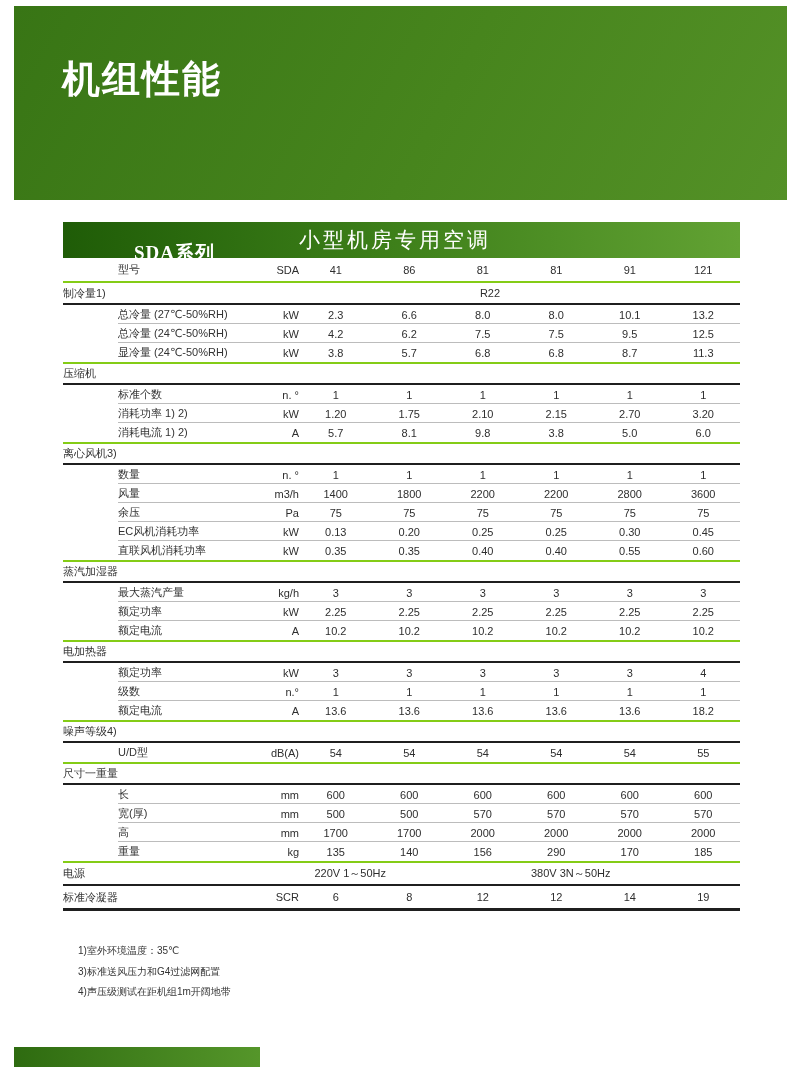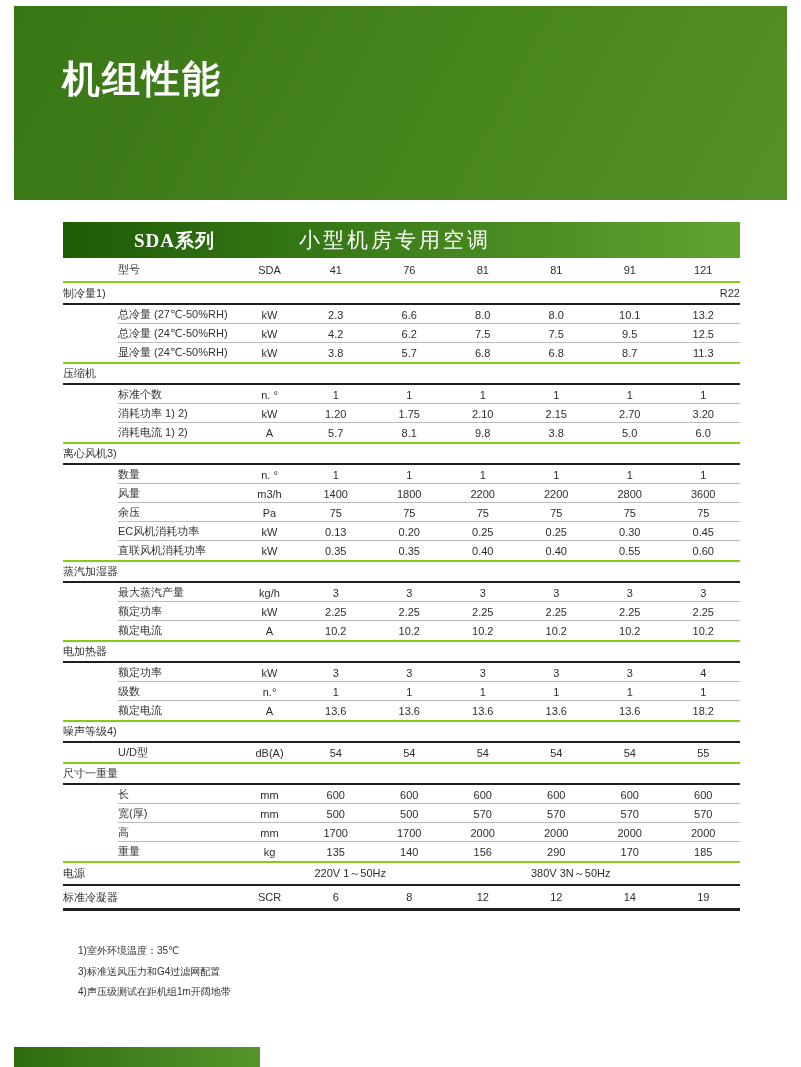--- a/index.html
+++ b/index.html
@@ -16,43 +16,43 @@
     position:absolute;left:48px;top:48px;margin:0;
     color:#ffffff;font-size:38px;font-weight:700;letter-spacing:2px;
   }
   
   .table-wrap{position:absolute;left:63px;top:222px;width:677px}
   .thead{
     position:relative;height:36px;
     background:linear-gradient(90deg,#1f5c07 0%,#3b7d18 45%,#62a233 100%);
   }
   .series-label{
-    position:absolute;left:71px;top:1px;height:20px;line-height:36px;
+    position:absolute;left:71px;top:13px;height:20px;line-height:36px;
     color:#fff;font-family:"Liberation Serif","DejaVu Serif",serif;
     font-size:19px;font-weight:700;letter-spacing:1px;
   }
   .product-title{
     position:absolute;left:236px;width:441px;top:0;height:36px;line-height:36px;
     text-align:left;color:#fff;
     font-family:"Liberation Serif","DejaVu Serif",serif;
     font-size:21px;font-weight:400;letter-spacing:3px;
   }
   
   .trow{display:flex;align-items:center;position:relative;font-size:11px;color:#2e2e2e}
   .trow.data{height:19px}
   .trow.model{height:23px}
   .trow.span{height:20px}
   .trow.section{height:19px}
   .trow.power{height:21px}
   .trow.flushdata{height:22px}
   .c-lab{width:177px;flex:none;color:#333;white-space:nowrap}
   .c-lab.ind{padding-left:55px;width:122px}
-  .c-unit{width:59px;flex:none;text-align:center}
+  .c-unit{width:59px;flex:none;text-align:right}
   .c-val{width:73.5px;flex:none;text-align:center}
-  .c-span{width:500px;flex:none;text-align:right}
+  .c-span{width:500px;flex:none;text-align:center}
   .c-pspan{width:220.5px;flex:none;text-align:center}
   
   .sep-thin::after{
     content:"";position:absolute;left:55px;right:0;bottom:0;height:1px;background:#bcbcbc;
   }
   .sep-thin-full{border-bottom:2px solid #84cc16}
   .sep-thick{border-bottom:2px solid #1f1f1f}
   .sep-end{border-bottom:3px solid #1f1f1f}
   
   .footnotes{position:absolute;left:78px;top:941px;font-size:10px;color:#333}
@@ -73,21 +73,21 @@
 <div class="table-wrap">
   <div class="thead">
     <span class="series-label">SDA系列</span>
     <span class="product-title">小型机房专用空调</span>
   </div>
   <div id="spec-table">
       <div class="trow model sep-thin-full">
         <div class="c-lab ind">型号</div>
         <div class="c-unit">SDA</div>
         <div class="c-val">41</div>
-        <div class="c-val">76</div>
+        <div class="c-val">86</div>
         <div class="c-val">81</div>
         <div class="c-val">81</div>
         <div class="c-val">91</div>
         <div class="c-val">121</div>
       </div>
       <div class="trow span sep-thick">
         <div class="c-lab">制冷量1)</div>
         <div class="c-span">R22</div>
       </div>
       <div class="trow data sep-thin">

